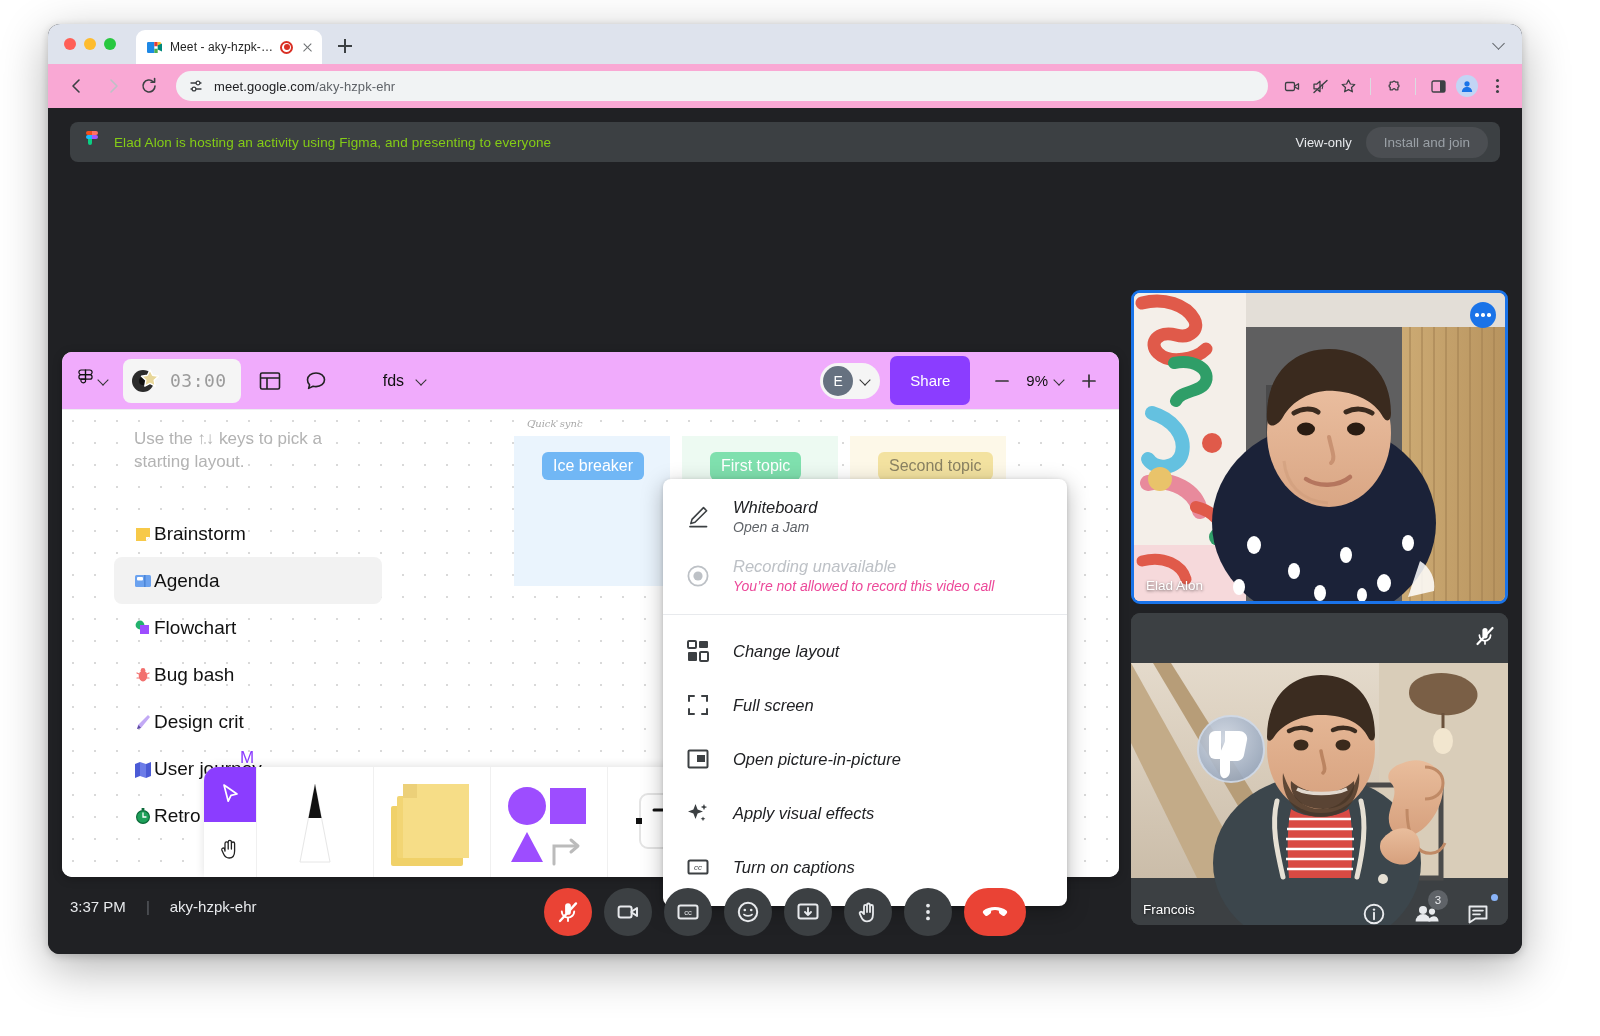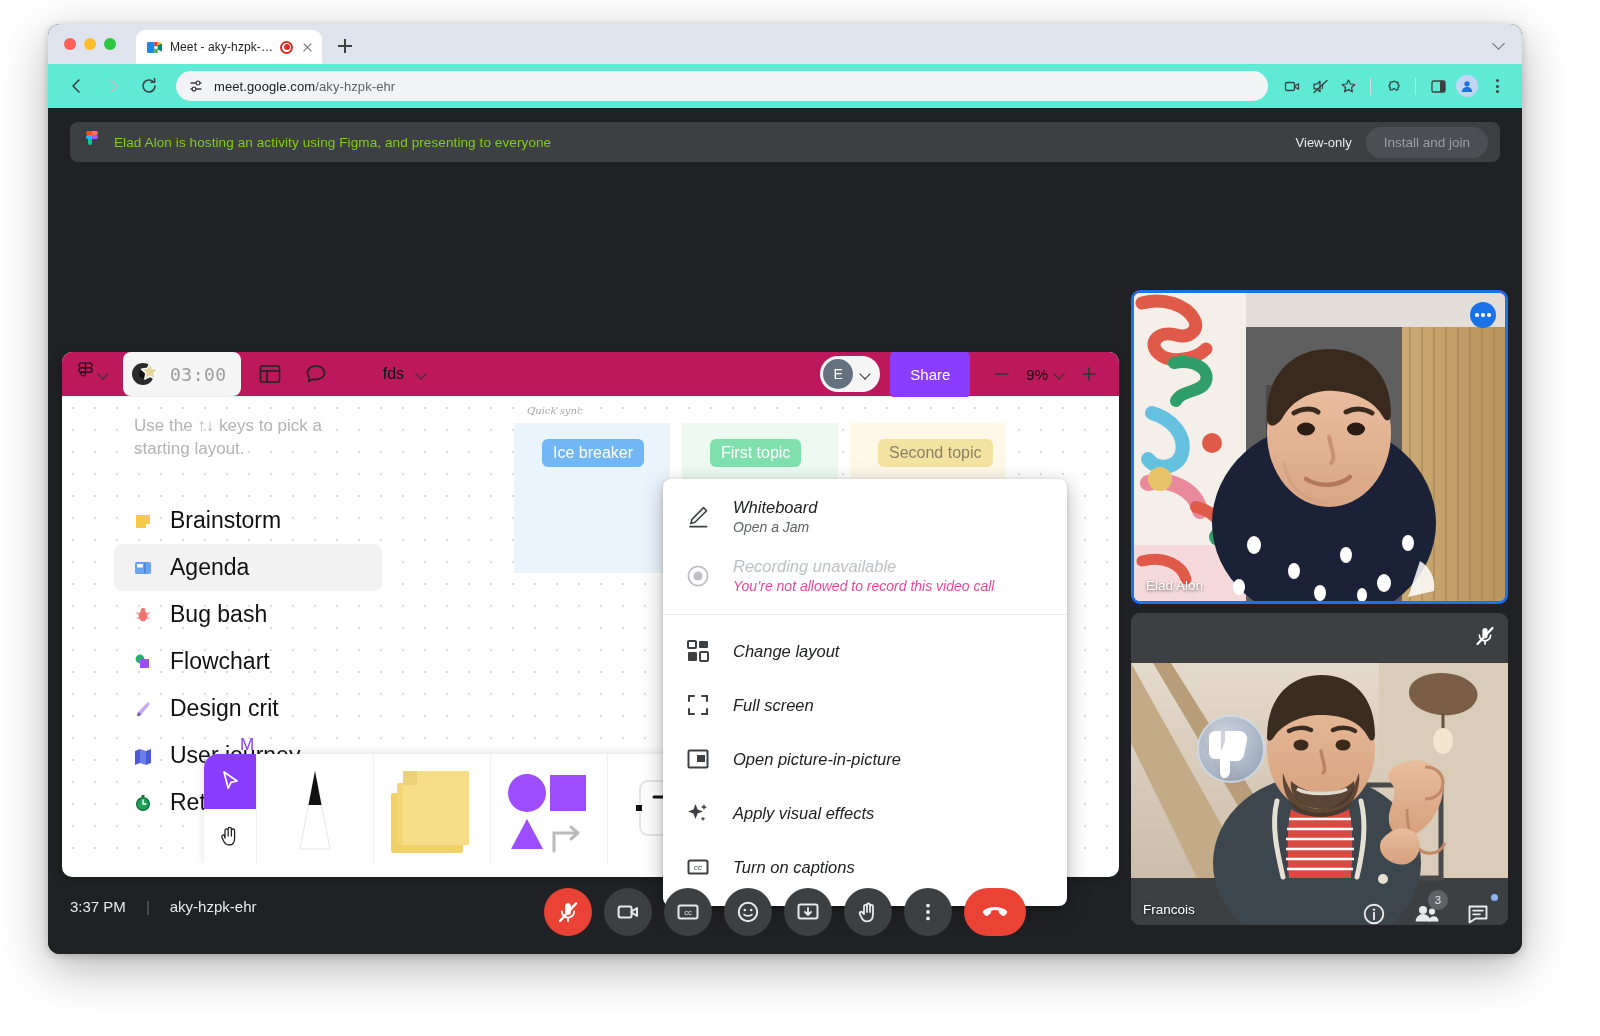--- a/index.html
+++ b/index.html
@@ -70,21 +70,21 @@
 
   .winchevron { position:absolute; right:16px; top:12px; width:14px; height:14px; }
   .winchevron:before {
     content:''; position:absolute; left:2px; top:3px; width:8px; height:8px;
     border-right:1.6px solid #5f6368; border-bottom:1.6px solid #5f6368;
     transform: rotate(45deg);
   }
 
   
   .omnirow {
-    height: 44px; background: #5eead4;
+    height: 44px; background: #f9a8d4;
     display: flex; align-items: center; padding: 0 14px; gap: 0;
   }
   .navbtn { width: 30px; height: 30px; display:flex; align-items:center; justify-content:center;
             color:#3c4043; font-size: 17px; margin-right: 6px; }
   .navbtn.disabled { color:#bdc1c6; }
   .omnibox {
     flex: 1 1 auto; height: 30px; background: #f1f3f4; border-radius: 16px;
     display: flex; align-items: center; padding: 0 12px; gap: 10px;
     margin-left: 6px; margin-right: 10px;
   }
@@ -123,22 +123,22 @@
   }
 
   
   .figma-card {
     position:absolute; left: 14px; top: 244px;
     width: 1057px; height: 525px;
     background: #ffffff; border-radius: 10px; overflow: hidden;
     box-shadow: 0 2px 10px rgba(0,0,0,.25);
   }
   .figma-top {
-    height: 45px; display:flex; align-items:center; padding: 0 14px 0 16px;
-    border-bottom: 1px solid #eceef0; background:#be185d;
+    height: 58px; display:flex; align-items:center; padding: 0 14px 0 16px;
+    border-bottom: 1px solid #eceef0; background:#f0abfc;
   }
   .ft-logo { width:16px; height:24px; position:relative; margin-right:4px; }
   .chev { width:11px; height:11px; position:relative; display:inline-block; }
   .chev:before {
     content:''; position:absolute; left:1px; top:1px; width:7px; height:7px;
     border-right:1.5px solid #333; border-bottom:1.5px solid #333; transform:rotate(45deg);
   }
   .timer-pill {
     display:flex; align-items:center; gap:8px; background:#f5f5f5;
     border-radius: 8px; padding: 5px 14px 5px 5px; margin-left: 14px;
@@ -157,22 +157,22 @@
   .zg-btn { width:32px; height:32px; display:flex; align-items:center; justify-content:center;
             color:#333; font-size:20px; }
   .zoom-val { display:flex; align-items:center; gap:6px; font-size:15px; color:#111; padding: 0 4px; }
 
   .figma-canvas { position:relative; height: 467px; background:#fff;
     background-image: radial-gradient(#d9d9d9 1px, transparent 1px);
     background-size: 22px 22px; overflow:hidden; }
 
   .hint { position:absolute; left:72px; top:18px; width:220px; font-size:17px; color:#b3b3b3; line-height:1.35; }
   .layout-list { position:absolute; left:52px; top:100px; width:268px; }
-  .layout-item { display:flex; align-items:center; gap:16px; height:47px; padding-left:18px; border-radius:8px;
-                 font-size:23px; color:#111;text-align:right; }
+  .layout-item { display:flex; align-items:center; height:47px; padding-left:18px; border-radius:8px;
+                 font-size:19px; color:#111;text-align:right; }
   .layout-item.sel { background:#f2f2f2; }
   .li-ico { width:22px; height:22px; flex:0 0 auto; display:flex; align-items:center; justify-content:center; font-size:17px;}
   .more-link { position:absolute; left:178px; top:338px; font-size:17px; color:#8b3dff; }
 
   
   .quick-sync { position:absolute; left:465px; top:8px; font-size:10px; color:#a8a8a8;
                 font-family:"DejaVu Serif", serif; font-style:italic;text-align:right; }
   .col { position:absolute; top:26px; width:156px; height:150px; }
   .col-lbl { display:inline-block; border-radius:6px; padding:5px 11px; font-size:16px; margin:16px 0 0 28px; }
 
@@ -460,40 +460,40 @@
                     <rect x="2" y="4" width="16" height="12" rx="1.6" fill="#6ba2ef"></rect>
                     <rect x="4" y="6" width="6" height="3.4" rx="1" fill="#fff"></rect>
                     <rect x="11" y="4" width="1.6" height="12" fill="#4d87d8"></rect>
                   </svg>
               </span>
               <span>Agenda</span>
             </div>
             <div class="layout-item">
               <span class="li-ico">
                 <svg width="20" height="20" viewBox="0 0 20 20">
+                    <circle cx="7" cy="7" r="4.4" fill="#23b26d"></circle>
+                    <rect x="7" y="7" width="9" height="9" fill="#9d4dff"></rect>
+                  </svg>
+              </span>
+              <span>Flowchart</span>
+            </div>
+            <div class="layout-item">
+              <span class="li-ico">
+                <svg width="20" height="20" viewBox="0 0 20 20">
                     <ellipse cx="10" cy="11" rx="4.3" ry="5.4" fill="#f2706e"></ellipse>
                     <circle cx="10" cy="5.4" r="2.4" fill="#f2706e"></circle>
                     <g stroke="#f2706e" stroke-width="1.2" stroke-linecap="round">
                       <line x1="4" y1="8" x2="6" y2="9"></line>
                       <line x1="16" y1="8" x2="14" y2="9"></line>
                       <line x1="4" y1="13" x2="6" y2="13"></line>
                       <line x1="16" y1="13" x2="14" y2="13"></line>
                     </g>
                   </svg>
               </span>
               <span>Bug bash</span>
-            </div>
-            <div class="layout-item">
-              <span class="li-ico">
-                <svg width="20" height="20" viewBox="0 0 20 20">
-                    <circle cx="7" cy="7" r="4.4" fill="#23b26d"></circle>
-                    <rect x="7" y="7" width="9" height="9" fill="#9d4dff"></rect>
-                  </svg>
-              </span>
-              <span>Flowchart</span>
             </div>
             <div class="layout-item">
               <span class="li-ico">
                 <svg width="20" height="20" viewBox="0 0 20 20">
                     <path d="M15 3l2 2-9 11-4 1 1-4z" fill="#c2a9f5"></path>
                     <path d="M4 17l1.6-4L8 16z" fill="#5b4aa0"></path>
                   </svg>
               </span>
               <span>Design crit</span>
             </div>

